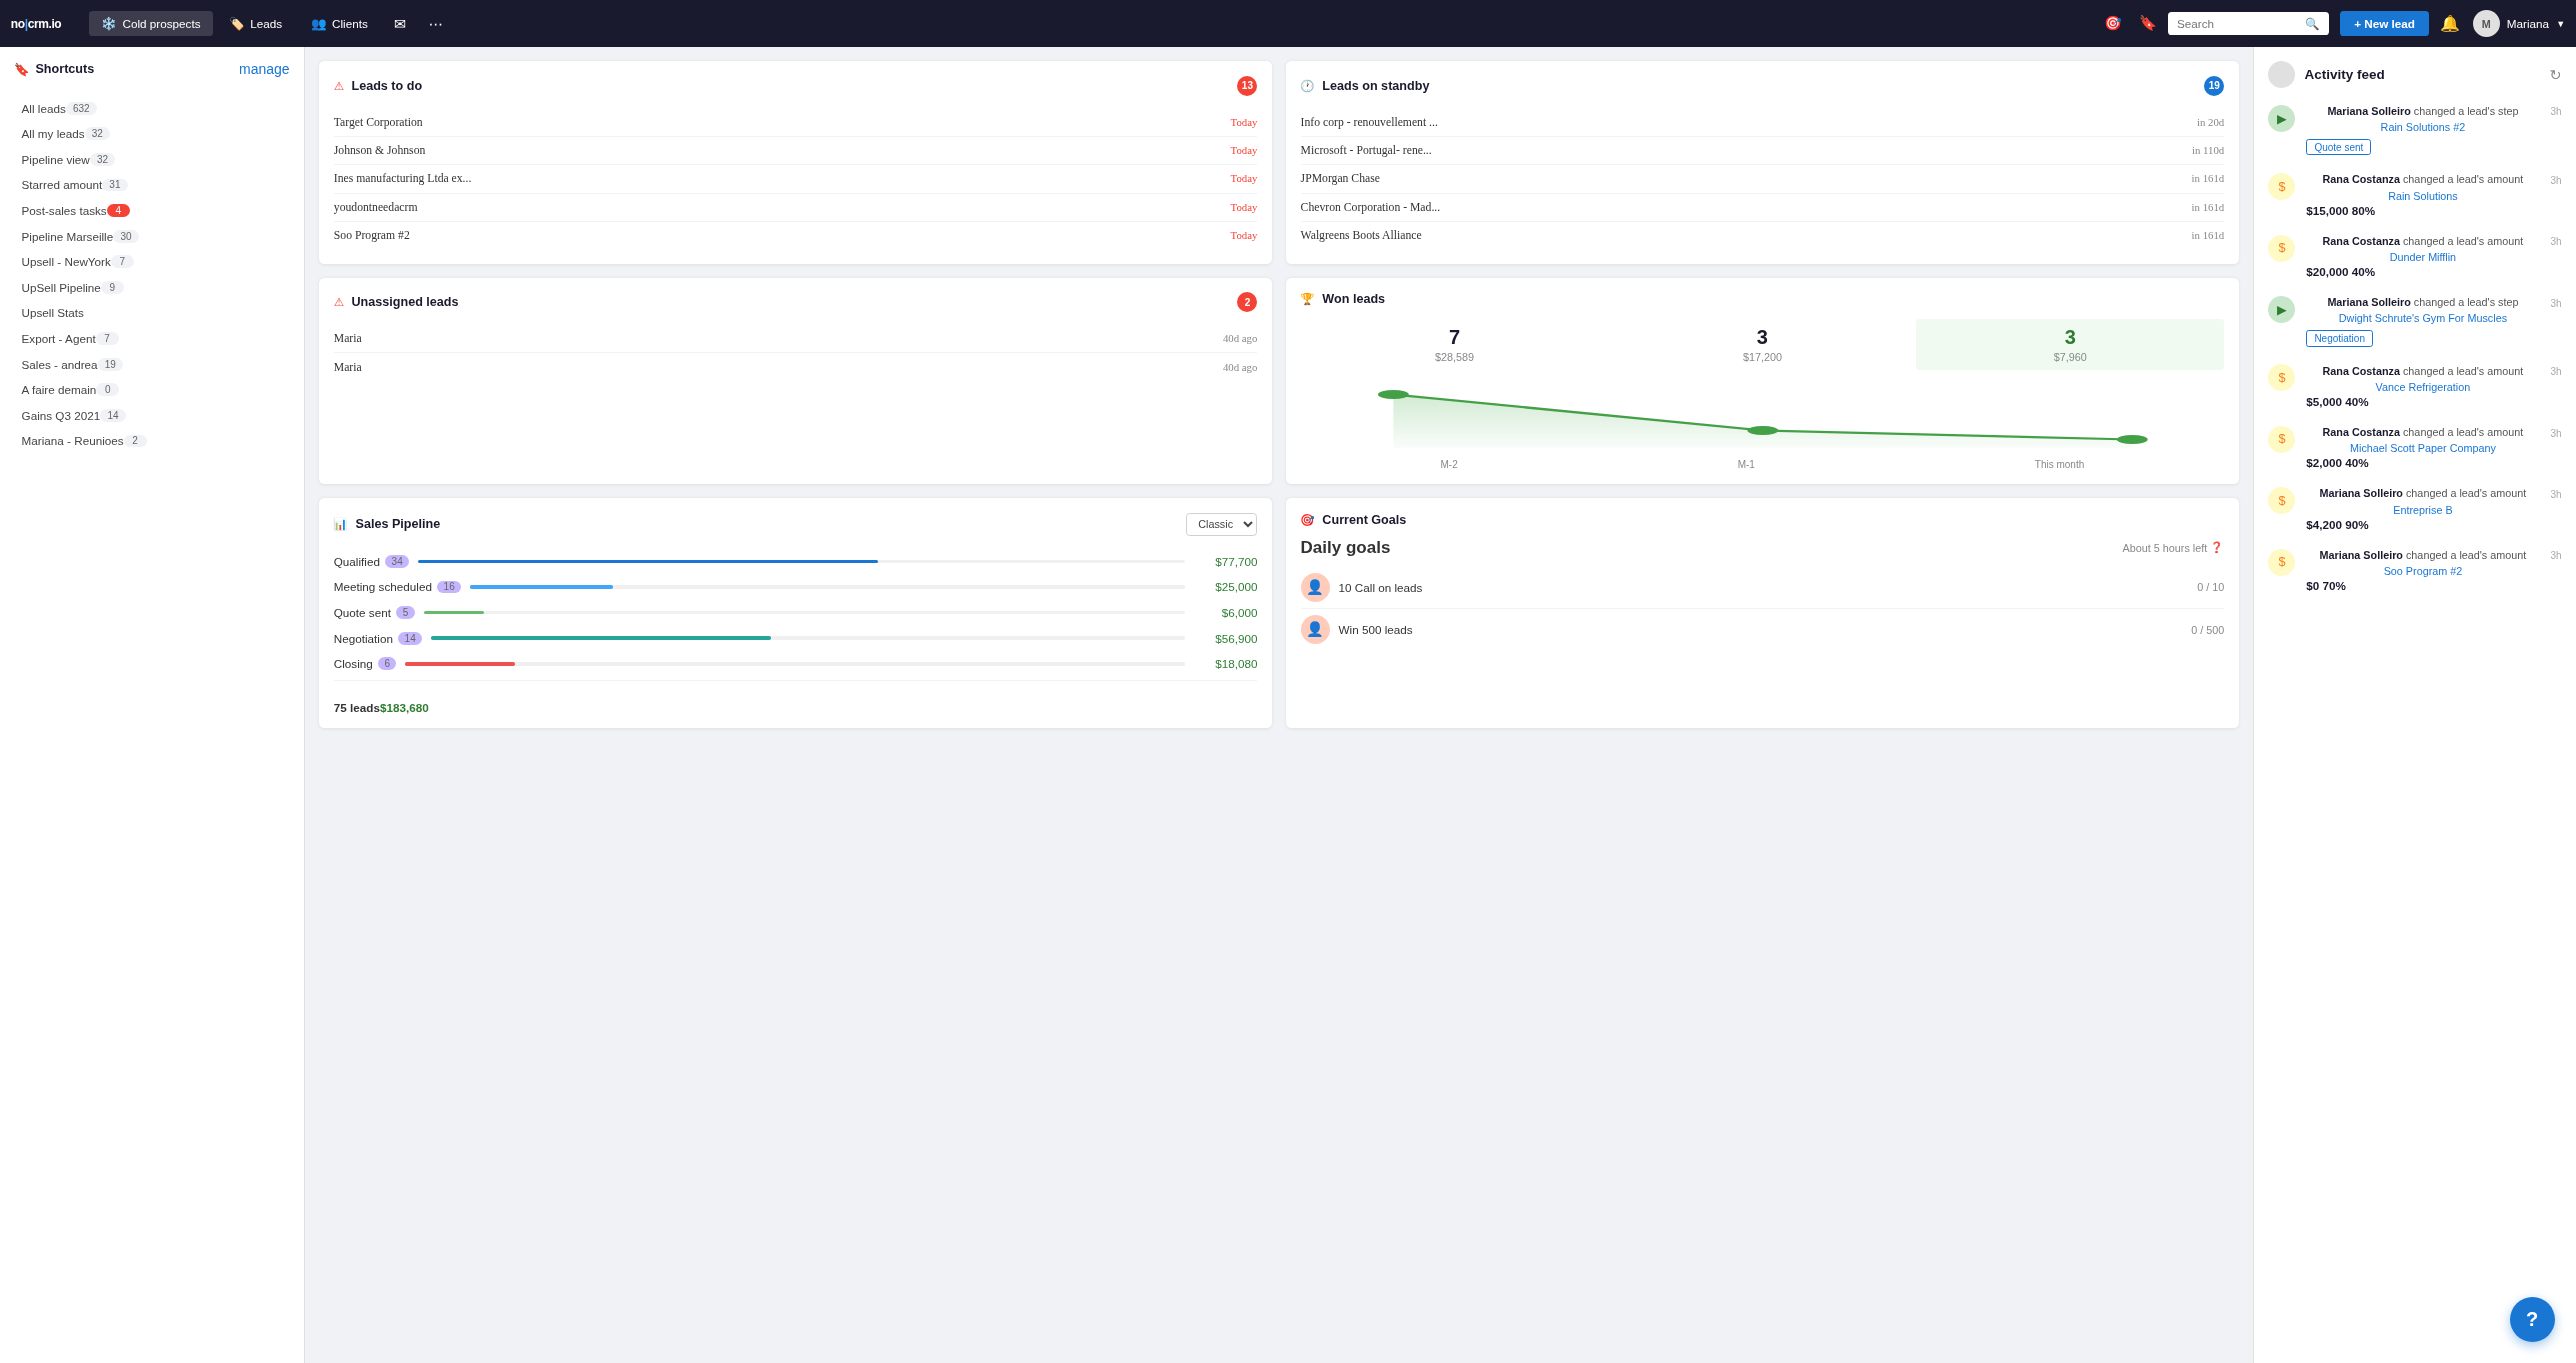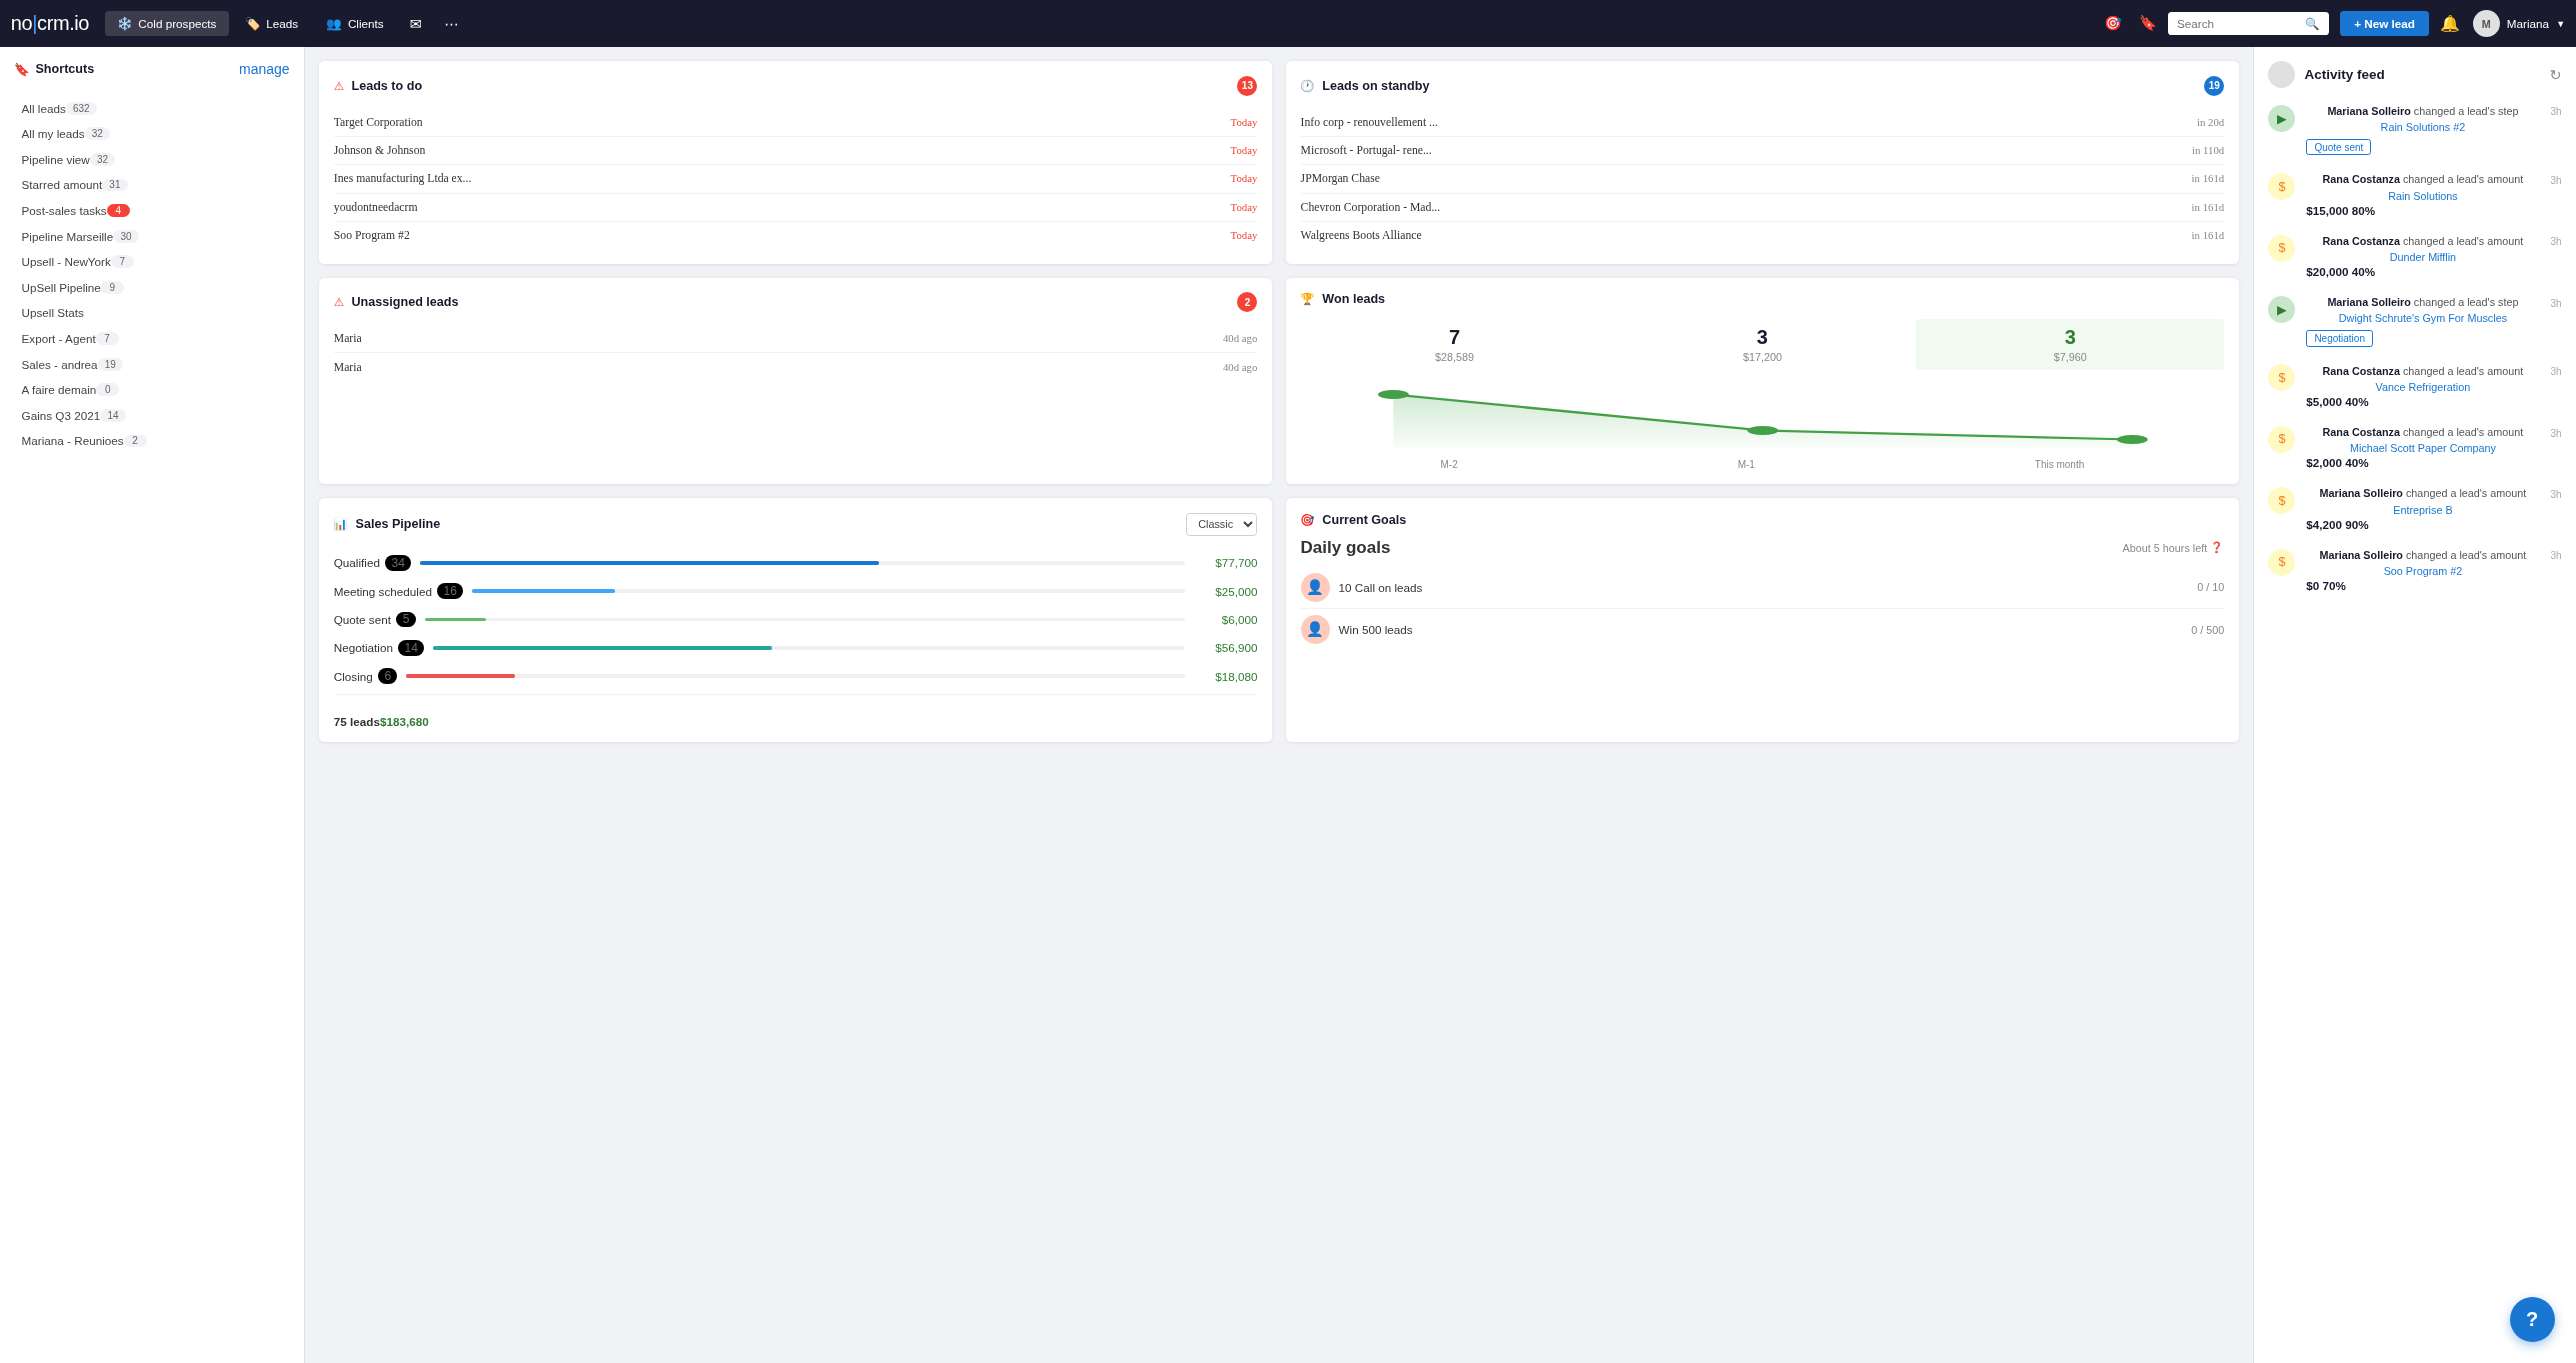--- a/index.html
+++ b/index.html
@@ -3,21 +3,21 @@
   <meta charset="utf-8">
   <style>
     * { box-sizing: border-box; margin: 0; padding: 0; }
     body { font-family: -apple-system, BlinkMacSystemFont, 'Segoe UI', sans-serif; background: #f0f2f5; font-size: 11.7px; color: #333; }
 
     
     .topnav {
       display: flex; align-items: center; background: #1a1a2e; height: 47px;
       padding: 0 10.8px; gap: 3.6px; position: relative; z-index: 10;
     }
-    .logo { color: white; font-size: 20px; font-weight: 400; margin-right: 12px; letter-spacing: -0.4px; }
+    .logo { color: white; font-size: 12px; font-weight: 700; margin-right: 24px; letter-spacing: -0.4px; }
     .logo span { color: #4a9eff; }
     .nav-tab {
       display: flex; align-items: center; gap: 5.4px; padding: 5.4px 12.6px;
       border-radius: 3.6px; color: white; font-size: 11.7px; font-weight: 500;
       cursor: pointer; transition: background 0.15s;
     }
     .nav-tab.active { background: rgba(255,255,255,0.15); }
     .nav-tab .tab-icon { font-size: 12.6px; }
     .nav-icon-btn {
       width: 32px; height: 32px; display: flex; align-items: center; justify-content: center;
@@ -117,22 +117,22 @@
     .pipeline-select {
       border: 0.9px solid #d0d0d0; border-radius: 3.6px; padding: 3.6px 7.2px;
       font-size: 10.8px; color: #444; background: white; cursor: pointer;
     }
     .pipeline-row {
       display: flex; align-items: center; justify-content: space-between;
       padding: 6.3px 0;
     }
     .pipeline-label { font-size: 11.7px; color: #333; display: flex; align-items: center; gap: 5.4px; }
     .pipeline-count {
-      background: #000000; color: #666; border-radius: 9px;
-      padding: 0.9px 6.3px; font-size: 12px;
+      background: #c4b5fd; color: #666; border-radius: 9px;
+      padding: 0.9px 6.3px; font-size: 10px;
     }
     .pipeline-bar-wrap { flex: 1; margin: 0 9px; height: 3.6px; background: #f0f0f0; border-radius: 1.8px; }
     .pipeline-bar { height: 3.6px; border-radius: 1.8px; }
     .pipeline-amount { font-size: 11.7px; color: #2e7d32; font-weight: 500; min-width: 63px; text-align: right; }
     .pipeline-total { display: flex; justify-content: flex-start; padding-top: 20px; border-top: 0.9px solid #f0f2f5; margin-top: 3.6px; font-weight: 600; font-size: 11.7px; }
     .pipeline-total .total-amount { color: #2e7d32; }
 
     
     .won-stats { display: flex; gap: 0; margin-bottom: 10.8px; text-align: center; }
     .won-stat { flex: 1; padding: 7.2px; }

